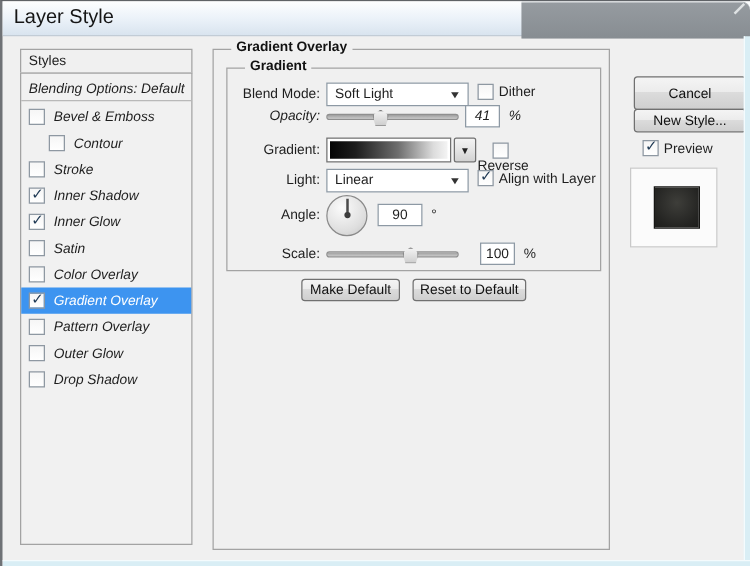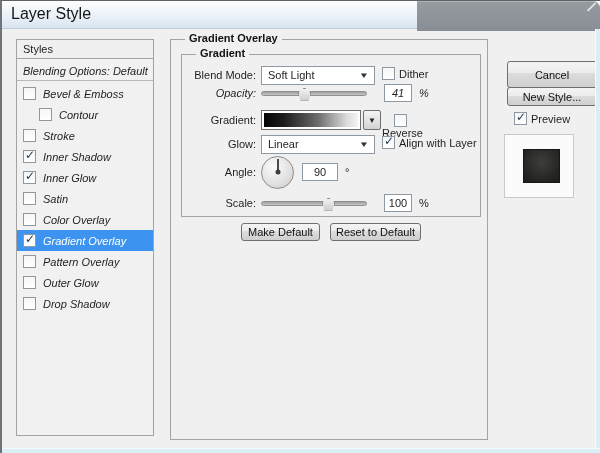--- a/index.html
+++ b/index.html
@@ -210,40 +210,40 @@
       <div class="chk-group" style="left:200px; top:12px;">
         <span class="cb"></span>
         <span>Dither</span>
       </div>
 
       <div class="frow" style="top:28px;font-style:italic;">
         <span class="lbl">Opacity:</span>
         <div class="slider">
           <div class="thumb thumb-opacity"></div>
         </div>
-        <div class="numbox" style="margin-left:17px;">41</div>
+        <div class="numbox" style="margin-left:5px;">41</div>
         <span class="unit">%</span>
       </div>
 
       <div class="frow" style="top:55px;">
         <span class="lbl">Gradient:</span>
         <div class="grad-swatch">
             <div class="grad"></div>
           </div>
         <div class="grad-arrow-btn">
             <span>▼</span>
           </div>
       </div>
       <div class="chk-group" style="left:200px; top:59px;flex-direction:column;">
         <span class="cb"></span>
         <span>Reverse</span>
       </div>
 
       <div class="frow" style="top:79px;">
-        <span class="lbl">Glow:</span>
+        <span class="lbl">Light:</span>
         <div class="select" style="width:114px;">
           <span>Linear</span>
           <span class="caret">▼</span>
         </div>
       </div>
       <div class="chk-group" style="left:200px; top:81px;">
         <span class="cb checked"></span>
         <span>Align with Layer</span>
       </div>
 

